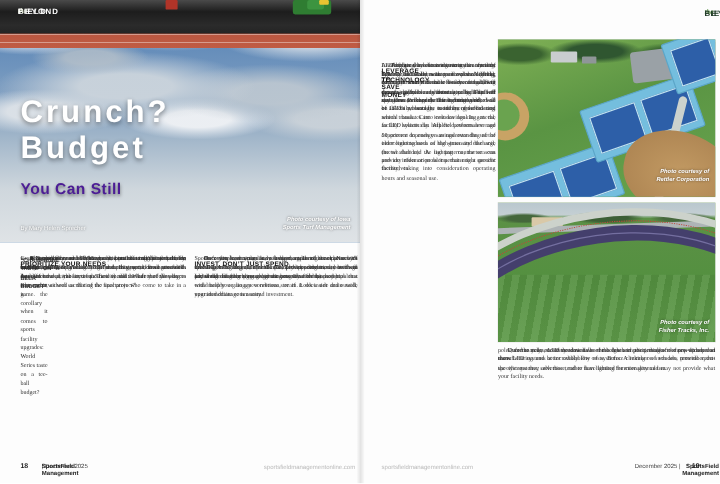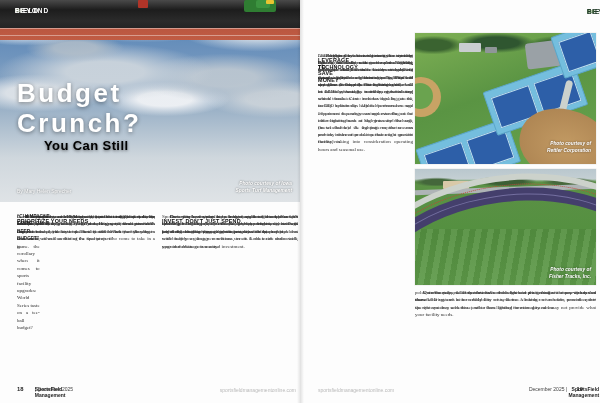--- a/index.html
+++ b/index.html
@@ -55,22 +55,22 @@
   .mower-body{right:24px;top:161;width:32px;height:12px;background:#2f7d32;border-radius:2px;}
   .mower-cab{right:30px;top:155;width:14px;height:8px;background:#3c9440;border-radius:2px;}
   .mower-accent{right:26px;top:166;width:8px;height:4px;background:#e9c431;border-radius:1px;}
 
   
   .kicker-left{left:15px;top:7px;color:#fff;font-size:6.5px;font-weight:bold;letter-spacing:1.1px;z-index:5;}
   .kicker-left .scr{position:static;font-family:"Liberation Serif",serif;font-style:italic;font-weight:normal;
      font-size:6px;color:#d8e6c4;letter-spacing:0;}
   .title{left:17px;top:78px;color:#fff;font-weight:bold;font-size:26px;line-height:30px;letter-spacing:2.5px;
      text-shadow:0 1px 4px rgba(0,0,0,.45);z-index:5;}
-  .subtitle{left:17px;top:138px;color:#000000;font-weight:bold;font-size:13px;line-height:16px;letter-spacing:.4px;
-     text-shadow:0 1px 3px rgba(0,0,0,.5);z-index:5;margin-left:27px;}
+  .subtitle{left:17px;top:150px;color:#4c1d95;font-weight:bold;font-size:13px;line-height:16px;letter-spacing:.4px;
+     text-shadow:0 1px 3px rgba(0,0,0,.5);z-index:5;}
   .byline{left:17px;top:188px;color:#fff;font-size:5px;text-shadow:0 0 2px rgba(0,0,0,.6);z-index:5;}
   .hero-credit{right:8px;top:181px;color:#fff;font-size:4.8px;font-style:italic;font-weight:bold;
      text-align:right;line-height:1.45;text-shadow:0 0 2px rgba(0,0,0,.6);z-index:5;}
 
   
   .col{font-family:"Liberation Serif",serif;font-size:5px;line-height:7.4px;color:#2e2e2e;
        text-align:justify;z-index:4;}
   .col p{position:static;margin:0;}
   .col p.ind{text-indent:8px;}
   .lead-bold{position:static;font-family:"Liberation Sans",sans-serif;font-weight:bold;font-size:4.7px;}
@@ -167,22 +167,22 @@
     <div class="mower-body"></div>
     <div class="mower-cab"></div>
     <div class="mower-accent"></div>
 
     <div class="kicker-left">
       <span>BEYOND</span>
       <span class="scr">the</span>
       <span>FIELD</span>
     </div>
     <div class="title">
+      <div style="position:static">Crunch?</div>
       <div style="position:static">Budget</div>
-      <div style="position:static">Crunch?</div>
     </div>
     <div class="subtitle">
       <div style="position:static">You Can Still</div>
     </div>
     <div class="byline">By Mary Helen Sprecher</div>
     <div class="hero-credit">
       <div style="position:static">Photo courtesy of Iowa</div>
       <div style="position:static">Sports Turf Management</div>
     </div>
   </div>

